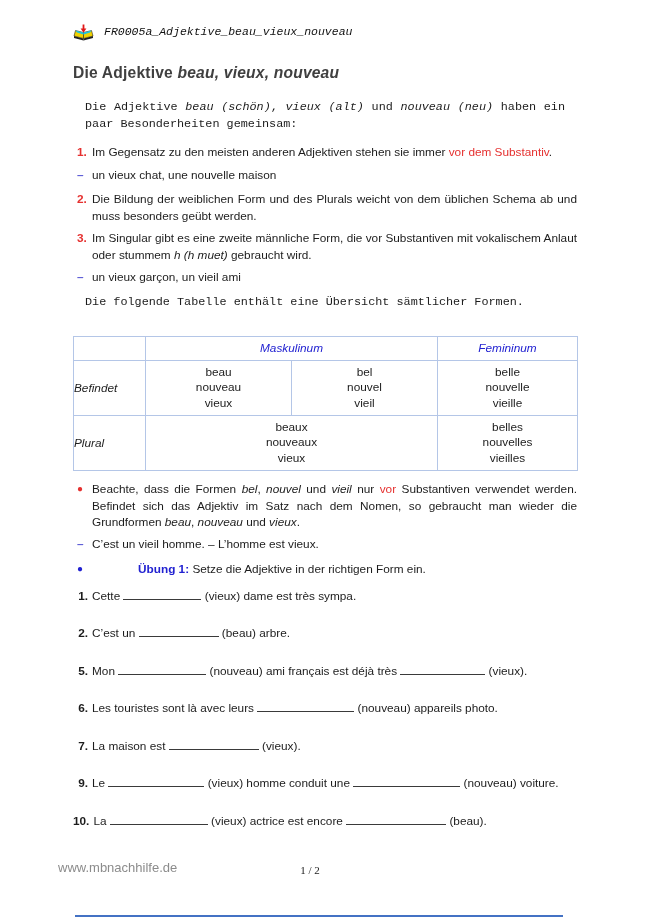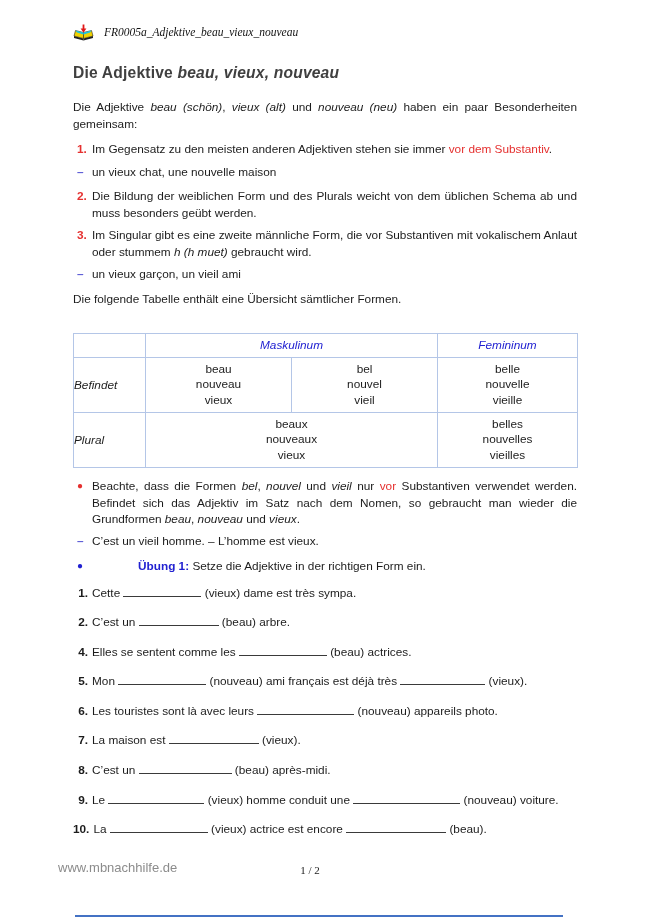--- a/index.html
+++ b/index.html
@@ -20,36 +20,36 @@
     font-family:"Liberation Sans",sans-serif;
     font-size:11.8px;
     line-height:16.5px;
     color:var(--ink);
     overflow:hidden;
   }
   
   .doc-header{display:flex;align-items:center;gap:10px;height:20px;}
   .logo{width:21px;height:17px;flex:0 0 auto;}
   .filename{
-    font-family:Liberation Serif, serif;
+    font-family:Liberation Mono, monospace;
     font-style:italic;
     font-size:11.5px;
     color:#111;
   }
   
   h1.title{
     margin:21px 0 0 0;
     font-size:15.6px;
     line-height:19px;
     font-weight:bold;
     color:#404040;
     letter-spacing:.2px;
   }
   
-  .para{margin:0;}
+  .para{margin:12px;font-family:Liberation Mono, monospace;}
   .justify{text-align:justify;}
   .intro{margin-top:17px;}
   .marker-item{position:relative;padding-left:19px;}
   .marker{
     position:absolute;left:4px;top:0;
     font-weight:bold;
   }
   .marker.red{color:var(--red);}
   .marker.dash{color:var(--marker-blue);font-weight:bold;}
   .marker.bullet-red{color:var(--red);font-size:10px;}
@@ -89,21 +89,21 @@
     text-align:center;
     white-space:pre-line;
     line-height:15.2px;
     height:54px;
     vertical-align:middle;
   }
   .note{margin-top:10px;}
   .uebung-line{margin-top:9px;}
   
   .exercises{margin-top:9px;}
-  .ex-row{margin-top:0;height:29.6px;display:block;}
+  .ex-row{margin-top:8px;height:29.6px;display:block;}
   .ex-num{
     display:inline-block;
     min-width:15px;
     text-align:right;
     font-weight:bold;
     margin-right:4px;
   }
   .blank{
     display:inline-block;
     border-bottom:1px solid #3a3a3a;
@@ -234,25 +234,23 @@
   </div>
 
   <div class="marker-item uebung-line">
     <span class="marker bullet-blue">●</span>
     <div><span class="seg-blue">Übung 1:</span><span> Setze die Adjektive in der richtigen Form ein.</span></div>
   </div>
 
   <div class="exercises">
     <div class="ex-row"><span class="ex-num">1.</span><span class="ex-body"><span>Cette </span><span class="blank" style="width: 78px;"></span><span> (vieux) dame est très sympa.</span></span></div>
     <div class="ex-row"><span class="ex-num">2.</span><span class="ex-body"><span>C’est un </span><span class="blank" style="width: 80px;"></span><span> (beau) arbre.</span></span></div>
-    <div class="ex-row"><span class="ex-num">4.</span><span class="ex-body"><span>Elles se sentent comme les </span><span class="blank" style="width: 88px;"></span><span> (beau) actrices.</span></span></div>
     <div class="ex-row"><span class="ex-num">5.</span><span class="ex-body"><span>Mon </span><span class="blank" style="width: 88px;"></span><span> (nouveau) ami français est déjà très </span><span class="blank" style="width: 85px;"></span><span> (vieux).</span></span></div>
     <div class="ex-row"><span class="ex-num">6.</span><span class="ex-body"><span>Les touristes sont là avec leurs </span><span class="blank" style="width: 97px;"></span><span> (nouveau) appareils photo.</span></span></div>
     <div class="ex-row"><span class="ex-num">7.</span><span class="ex-body"><span>La maison est </span><span class="blank" style="width: 90px;"></span><span> (vieux).</span></span></div>
-    <div class="ex-row"><span class="ex-num">8.</span><span class="ex-body"><span>C’est un </span><span class="blank" style="width: 93px;"></span><span> (beau) après-midi.</span></span></div>
     <div class="ex-row"><span class="ex-num">9.</span><span class="ex-body"><span>Le </span><span class="blank" style="width: 96px;"></span><span> (vieux) homme conduit une </span><span class="blank" style="width: 107px;"></span><span> (nouveau) voiture.</span></span></div>
     <div class="ex-row"><span class="ex-num">10.</span><span class="ex-body"><span>La </span><span class="blank" style="width: 98px;"></span><span> (vieux) actrice est encore </span><span class="blank" style="width: 100px;"></span><span> (beau).</span></span></div>
   </div>
 
   <div class="footer">
     <span class="website">www.mbnachhilfe.de</span>
     <span class="pagenum">1 / 2</span>
   </div>
 
   <div class="bottom-line"></div>

